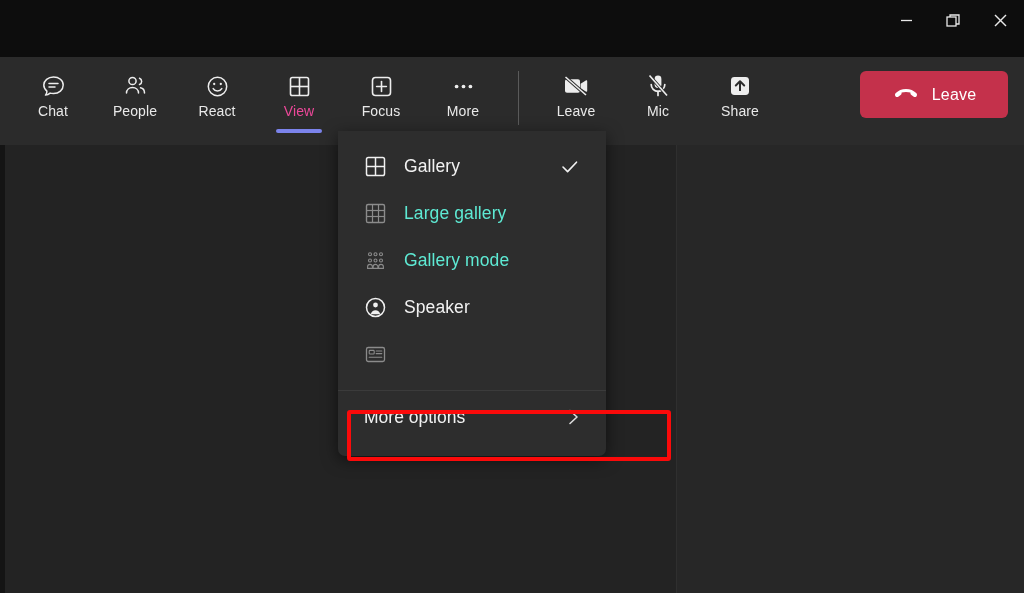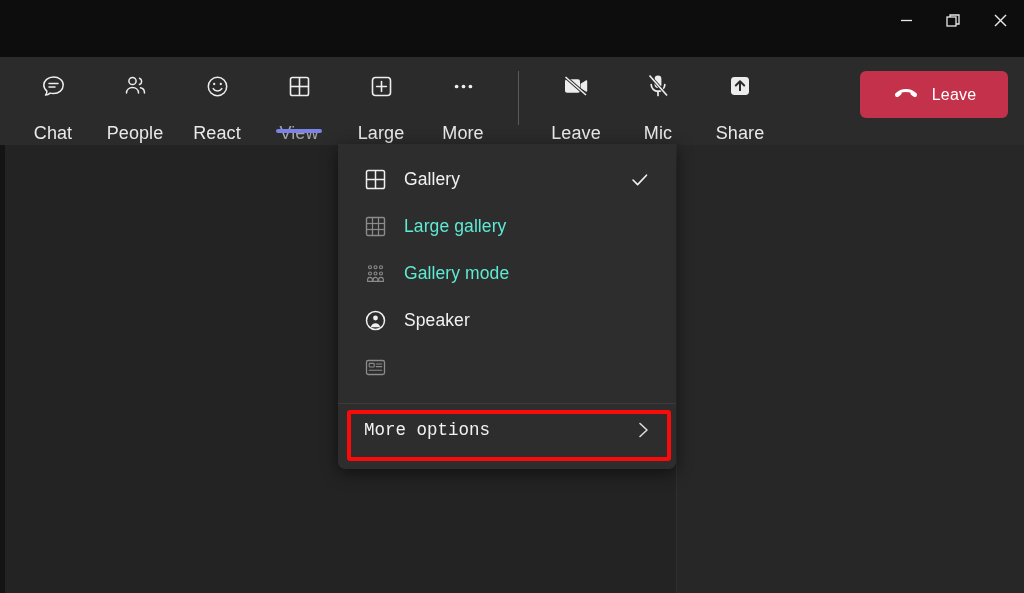--- a/index.html
+++ b/index.html
@@ -47,26 +47,26 @@
     padding-top: 12px;
     position: relative;
     color: #e6e6e6;
   }
   .tb-ico {
     height: 34px; width: 34px;
     display: flex; align-items: center; justify-content: center;
     color: #ededed;
   }
   .tb-label {
-    font-size: 18px;
+    font-size: 14px;
     color: #e9e9e9;
-    margin-top: 20px;
+    margin-top: 0;
     letter-spacing: .1px;
   }
-  .tb-item.active .tb-label { color: #a3a3a3; }
+  .tb-item.active .tb-label { color: #ec4899; }
   .tb-underline {
     position: absolute;
     bottom: 12px; left: 50%; transform: translateX(-50%);
     width: 46px; height: 4px;
     border-radius: 3px;
     background: #7b83eb;
   }
   .tb-divider {
     width: 1px; height: 54px;
     background: #5a5a5a;
@@ -106,22 +106,22 @@
   .stage-right {
     position: absolute; left: 676px; top: 0;
     width: 348px; height: 448px;
     background: #272727;
     border-left: 1px solid #2f2f2f;
   }
 
   
   .menu {
     position: absolute;
-    left: 338px; top: 144px;
-    width: 338px; height: 325px;
+    left: 338px; top: 131px;
+    width: 268px; height: 325px;
     background: #2d2d2d;
     border-radius: 0 0 7px 7px;
     box-shadow: 0 4px 16px rgba(0,0,0,.55);
     padding-top: 12px;
     z-index: 20;
   }
   .menu-item {
     height: 47px;
     display: flex; align-items: center;
     padding: 0 26px 0 24px;
@@ -141,21 +141,20 @@
   .menu-sep {
     height: 1px; background: #3b3b3b;
     margin: 12px 0 0 0;
   }
   .menu-more {
     height: 48px;
     display: flex; align-items: center;
     padding: 0 22px 0 26px;
     color: #f2f2f2;
     margin-top: 2px;
-    font-family: Liberation Mono, monospace;
   }
   .mm-label { font-size: 17.5px; color: #f2f2f2; }
   .mm-chev { margin-left: auto; display: flex; color: #dcdcdc; }
 
   
   .annot {
     position: absolute;
     left: 347px; top: 410px;
     width: 324px; height: 51px;
     border: 4px solid #fb0a0a;
@@ -247,21 +246,21 @@
       </div>
 
       <div class="tb-item">
         <span class="tb-ico">
           <svg width="29" height="29" viewBox="0 0 29 29">
             <rect x="5.5" y="5.5" width="18" height="18" rx="3" fill="none" stroke="currentColor" stroke-width="1.6"></rect>
             <line x1="14.5" y1="9.6" x2="14.5" y2="19.4" stroke="currentColor" stroke-width="1.6" stroke-linecap="round"></line>
             <line x1="9.6" y1="14.5" x2="19.4" y2="14.5" stroke="currentColor" stroke-width="1.6" stroke-linecap="round"></line>
           </svg>
         </span>
-        <span class="tb-label">Large</span>
+        <span class="tb-label">Focus</span>
       </div>
 
       <div class="tb-item">
         <span class="tb-ico">
           <svg width="29" height="29" viewBox="0 0 29 29">
             <circle cx="7.6" cy="14.5" r="1.85" fill="currentColor"></circle>
             <circle cx="14.5" cy="14.5" r="1.85" fill="currentColor"></circle>
             <circle cx="21.4" cy="14.5" r="1.85" fill="currentColor"></circle>
           </svg>
         </span>

